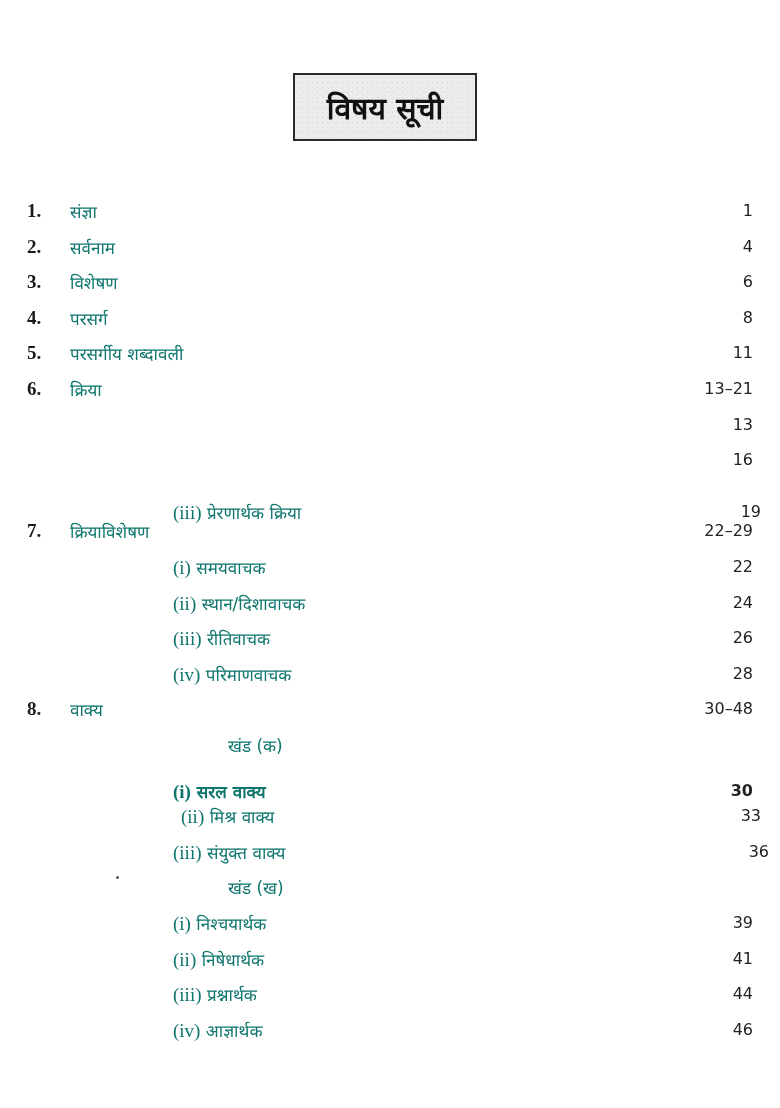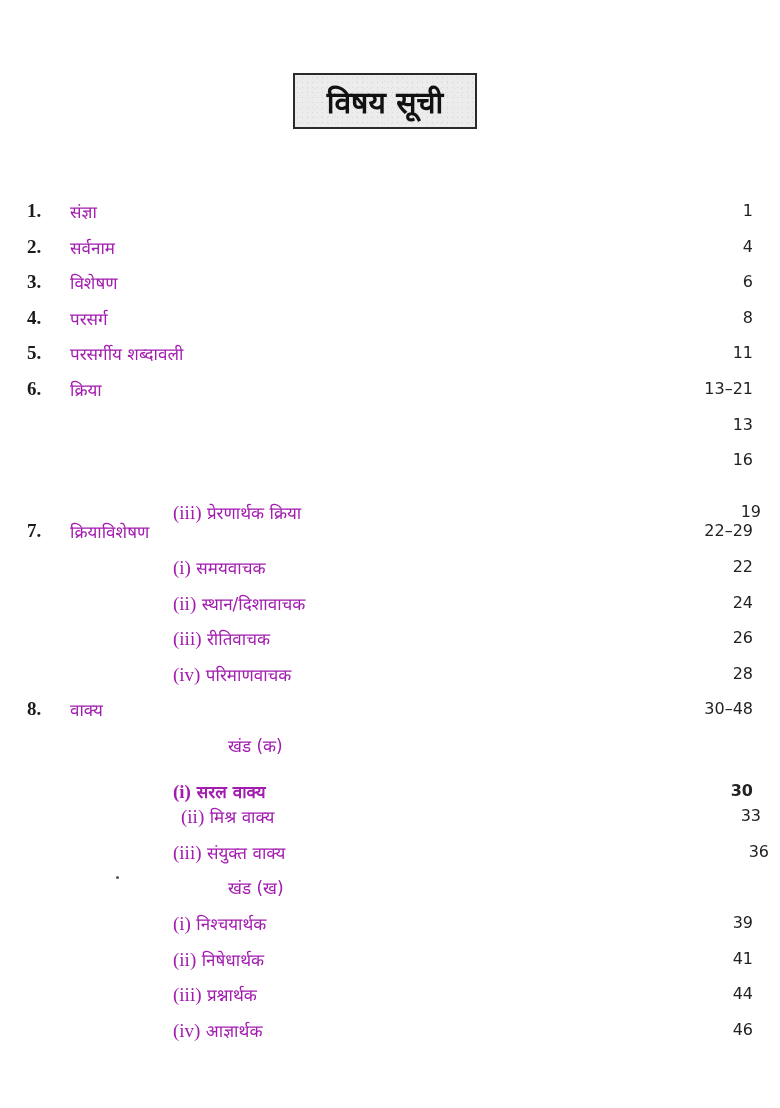--- a/index.html
+++ b/index.html
@@ -13,21 +13,21 @@
       position: relative;
       overflow: hidden;
       font-family: "DejaVu Sans", sans-serif;
       color: #1a1a1a;
     }
     .title-box {
       position: absolute;
       left: 293px;
       top: 73px;
       width: 184px;
-      height: 56px;
+      height: 68px;
       border: 2px solid #2a2a2a;
       background: #ececec;
       background-image:
         radial-gradient(#d6d6d6 0.8px, transparent 0.9px),
         radial-gradient(#dcdcdc 0.7px, transparent 0.8px);
       background-size: 5px 5px, 7px 7px;
       background-position: 0 0, 2px 3px;
       display: flex;
       align-items: center;
       justify-content: center;
@@ -59,21 +59,21 @@
       font-family: "Liberation Serif", serif;
       font-weight: bold;
       font-size: 19px;
       color: #1a1a1a;
     }
     .label {
       position: absolute;
       top: 0;
       font-family: "DejaVu Sans", sans-serif;
       font-size: 17px;
-      color: #a21caf;
+      color: #0f766e;
       white-space: nowrap;
     }
     .label.main { left: 70px; }
     .label.sub { left: 173px; }
     .label.section { left: 228px; }
     .roman {
       font-family: "Liberation Serif", serif;
       font-size: 19px;
     }
     .page {

